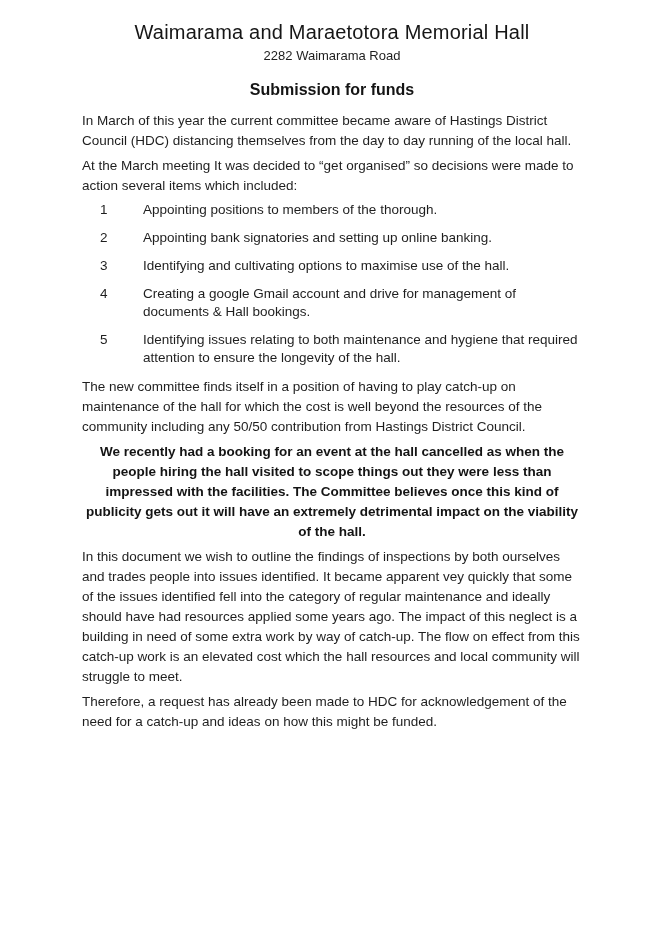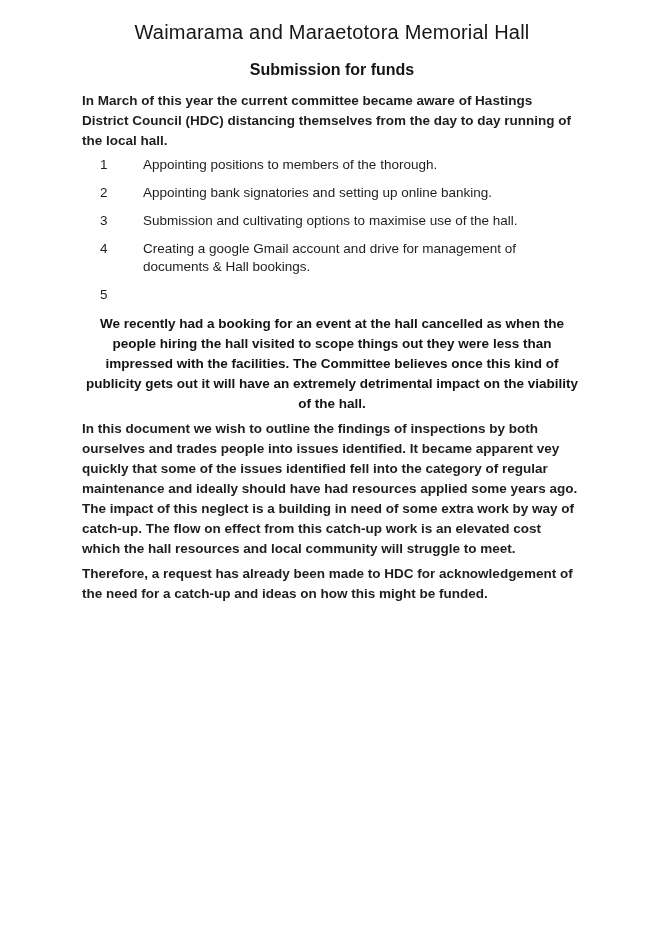--- a/index.html
+++ b/index.html
@@ -38,21 +38,20 @@
     font-weight: 700;
     line-height: 20px;
     text-align: center;
     margin: 16px 0 11px 0;
     color: #141414;
   }
   .para {
     font-size: 13.5px;
     line-height: 20px;
     margin: 0 0 5px 0;
-    font-weight: bold;
   }
   .para.bold {
     font-weight: 700;
     color: #141414;
     text-align: center;
   }
   .num-list { margin: 1px 0 4px 0; }
   .list-row {
     display: flex;
     font-size: 13.5px;
@@ -81,46 +80,50 @@
   .footer-page-num { margin-left: 26px; }
   .footer-date { margin-left: auto; }
 </style>
 </head>
 <body>
 
 <div class="page">
   <div class="content">
 
     <div class="doc-title">Waimarama and Maraetotora Memorial Hall</div>
+    <div class="doc-address">2282 Waimarama Road</div>
     <div class="doc-subtitle">Submission for funds</div>
 
     <p class="para">In March of this year the current committee became aware of Hastings District Council (HDC) distancing themselves from the day to day running of the local hall.</p>
+    <p class="para">At the March meeting It was decided to “get organised” so decisions were made to action several items which included:</p>
 
     <div class="num-list">
       <div class="list-row">
         <span class="list-num">1</span>
         <span class="list-text">Appointing positions to members of the thorough.</span>
       </div>
       <div class="list-row">
         <span class="list-num">2</span>
         <span class="list-text">Appointing bank signatories and setting up online banking.</span>
       </div>
       <div class="list-row">
         <span class="list-num">3</span>
-        <span class="list-text">Submission and cultivating options to maximise use of the hall.</span>
+        <span class="list-text">Identifying and cultivating options to maximise use of the hall.</span>
       </div>
       <div class="list-row">
         <span class="list-num">4</span>
         <span class="list-text">Creating a google Gmail account and drive for management of documents &amp; Hall bookings.</span>
       </div>
       <div class="list-row">
         <span class="list-num">5</span>
+        <span class="list-text">Identifying issues relating to both maintenance and hygiene that required attention to ensure the longevity of the hall.</span>
       </div>
     </div>
 
+    <p class="para">The new committee finds itself in a position of having to play catch-up on maintenance of the hall for which the cost is well beyond the resources of the community including any 50/50 contribution from Hastings District Council.</p>
     <p class="para bold">We recently had a booking for an event at the hall cancelled as when the people hiring the hall visited to scope things out they were less than impressed with the facilities. The Committee believes once this kind of publicity gets out it will have an extremely detrimental impact on the viability of the hall.</p>
     <p class="para">In this document we wish to outline the findings of inspections by both ourselves and trades people into issues identified. It became apparent vey quickly that some of the issues identified fell into the category of regular maintenance and ideally should have had resources applied some years ago. The impact of this neglect is a building in need of some extra work by way of catch-up. The flow on effect from this catch-up work is an elevated cost which the hall resources and local community will struggle to meet.</p>
     <p class="para">Therefore, a request has already been made to HDC for acknowledgement of the need for a catch-up and ideas on how this might be funded.</p>
 
   </div>
 
   <div class="page-footer">
     <span class="footer-left">Submission to Annual Plan &amp; Rural Halls Fund</span>
     <span class="footer-page-num">1</span>
     <span class="footer-date">February 2019</span>

